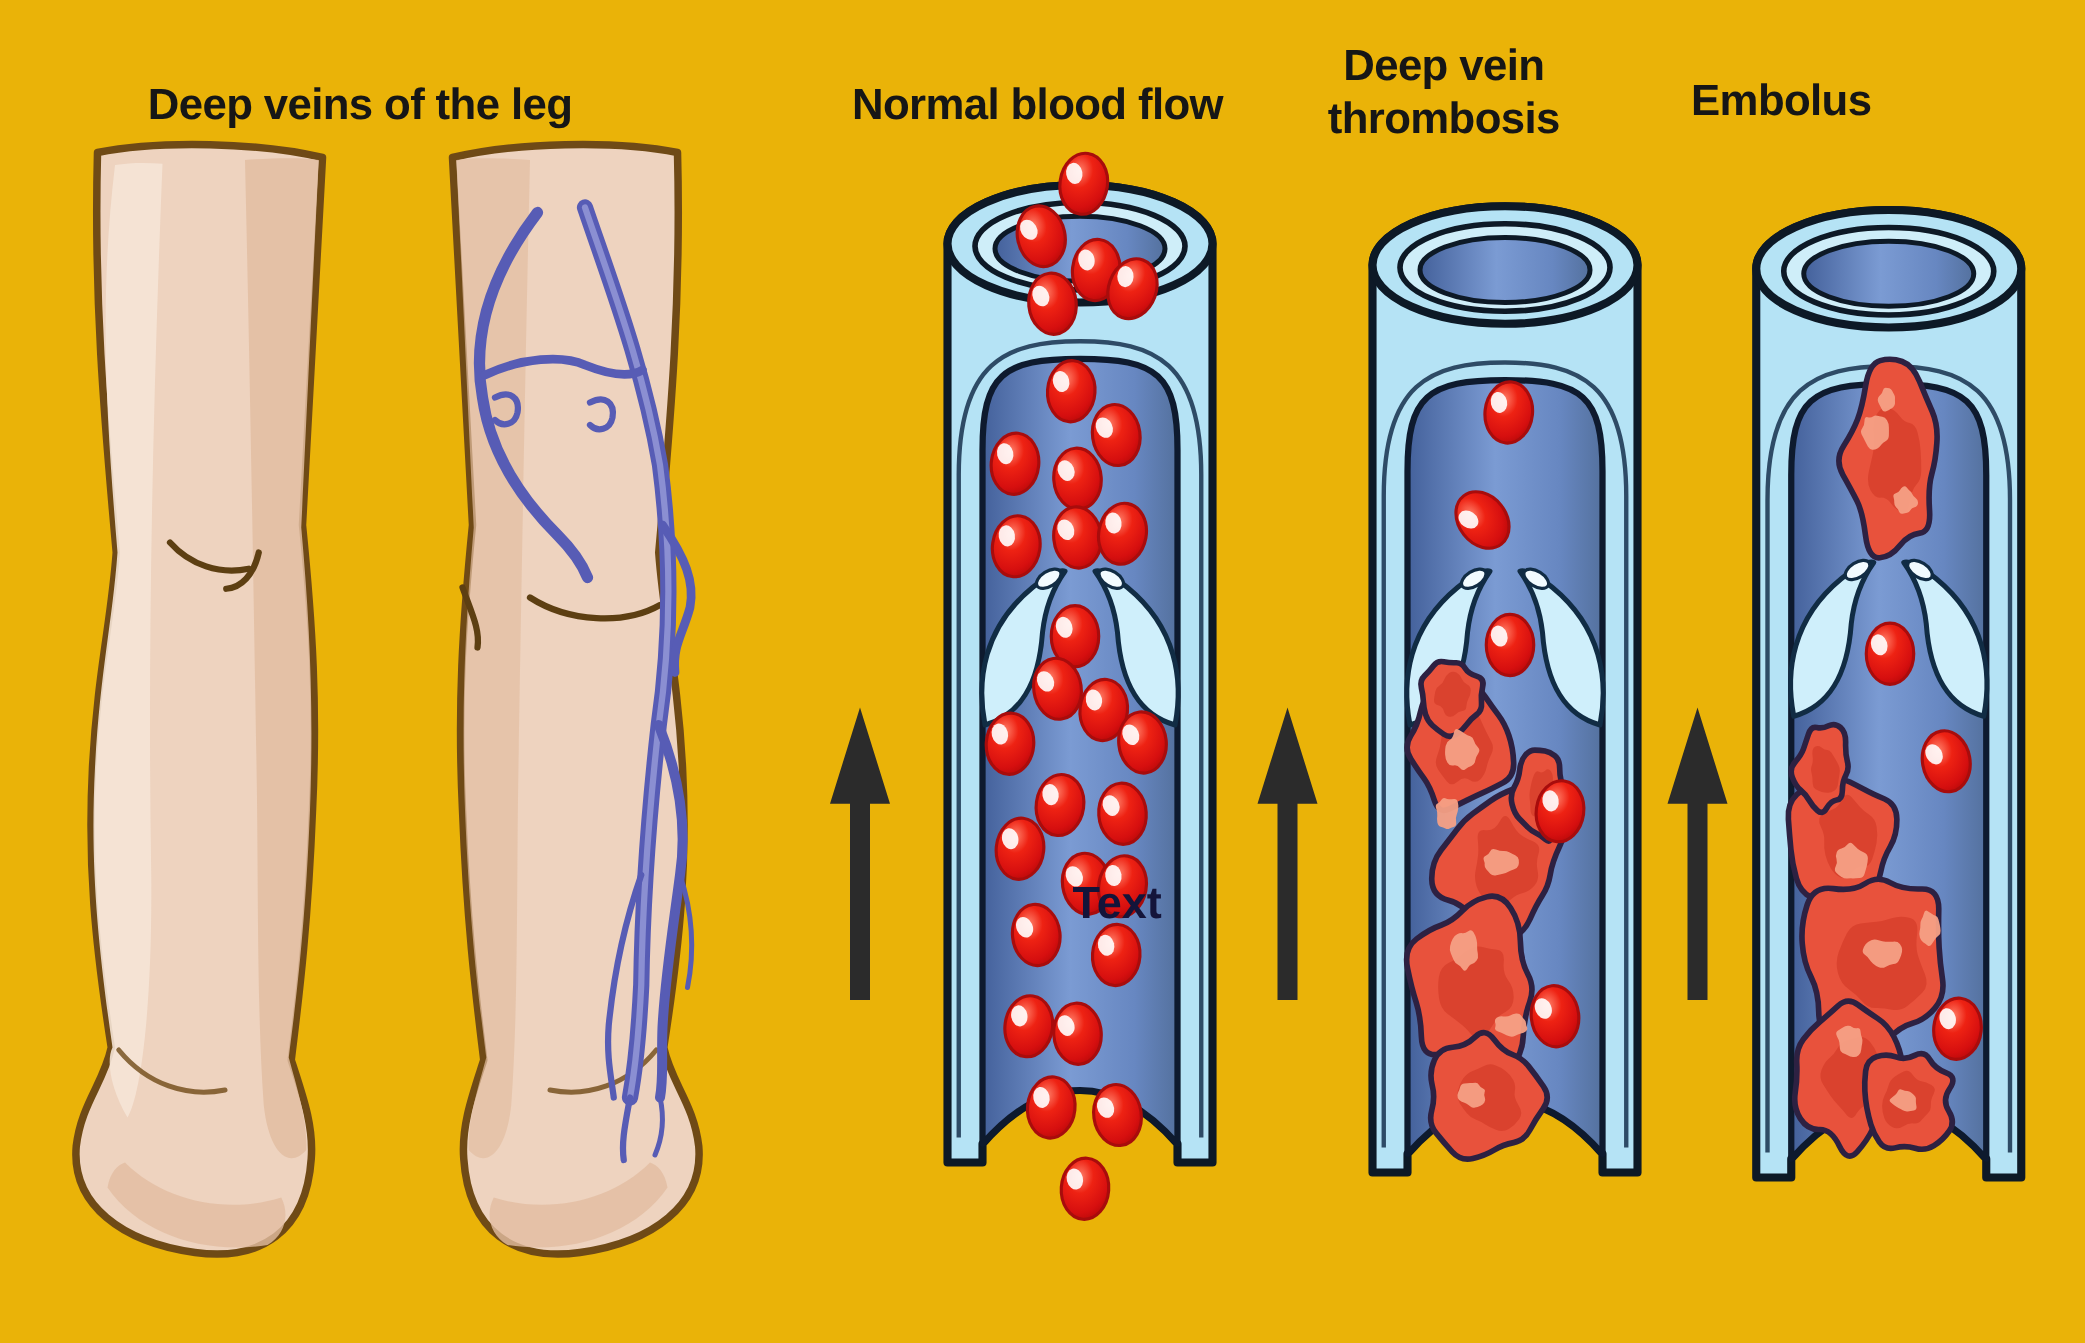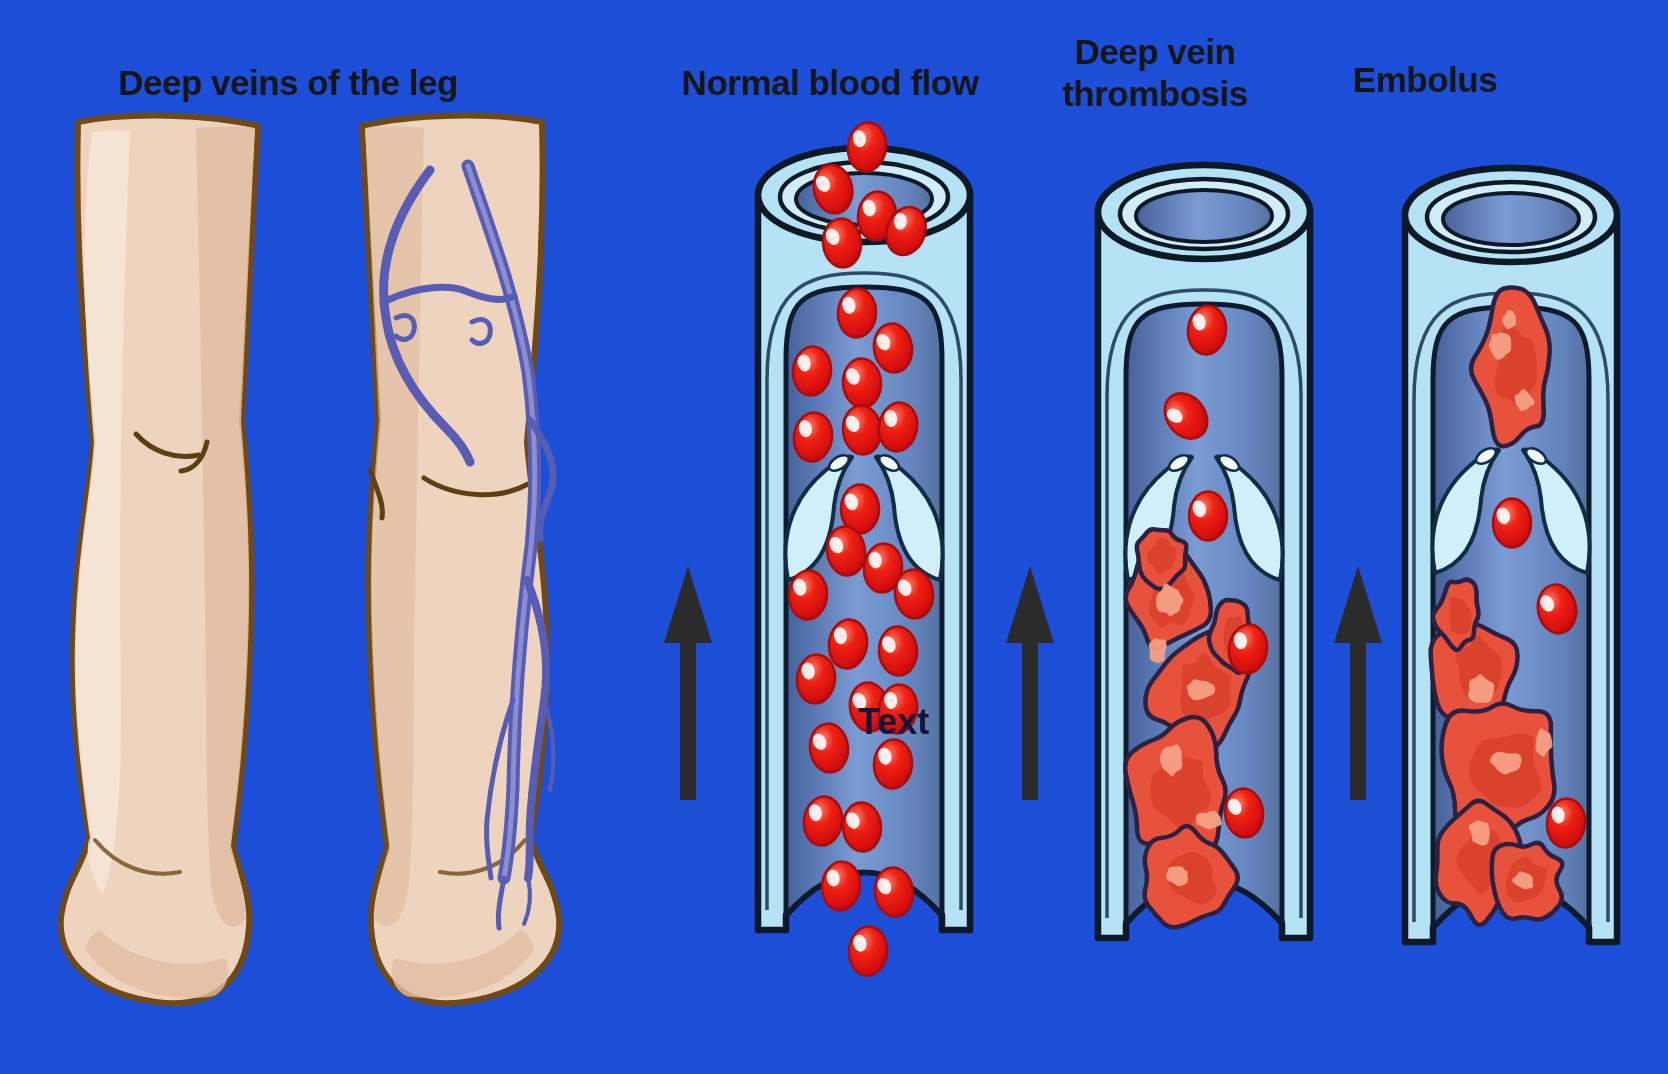--- a/index.html
+++ b/index.html
@@ -1,16 +1,16 @@
 <!DOCTYPE html>
 <html><head>
 <meta charset="utf-8">
 <style>
   html,body{margin:0;padding:0;background:#ffffff;}
-  .stage{position:relative;width:1668px;height:1074px;background:#1d4ed8;overflow:hidden;
+  .stage{position:relative;width:1668px;height:1074px;background:#eab308;overflow:hidden;
          font-family:"Liberation Sans", sans-serif;}
   svg{display:block;}
   text.title{font-family:"Liberation Sans", sans-serif;font-weight:bold;font-size:35px;
              fill:#161616;letter-spacing:-0.5px;}
   text.annotation{font-family:"Liberation Sans", sans-serif;font-weight:bold;font-size:36px;
              fill:#14143a;}
 </style>
 </head>
 <body>
 

